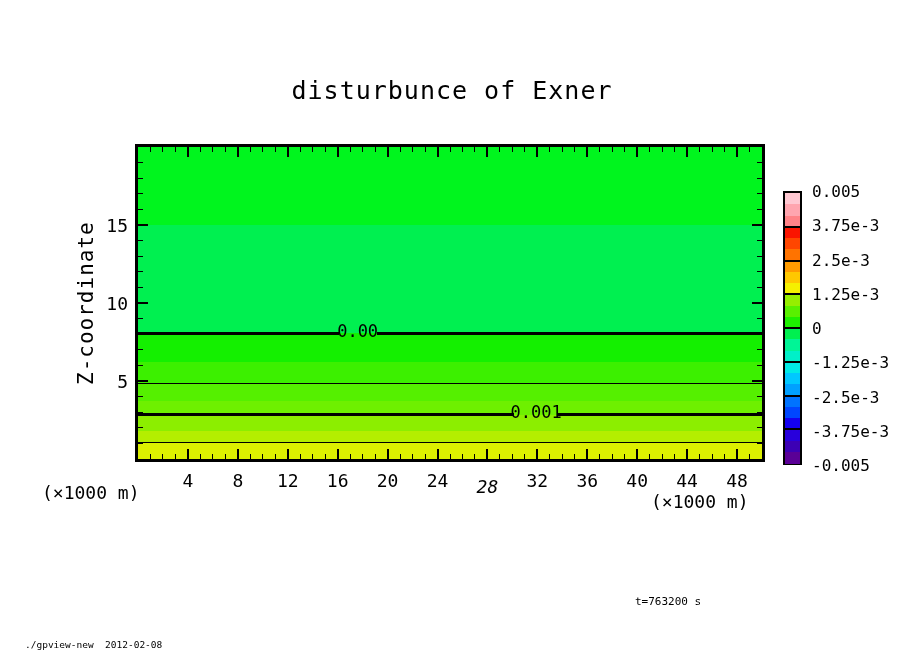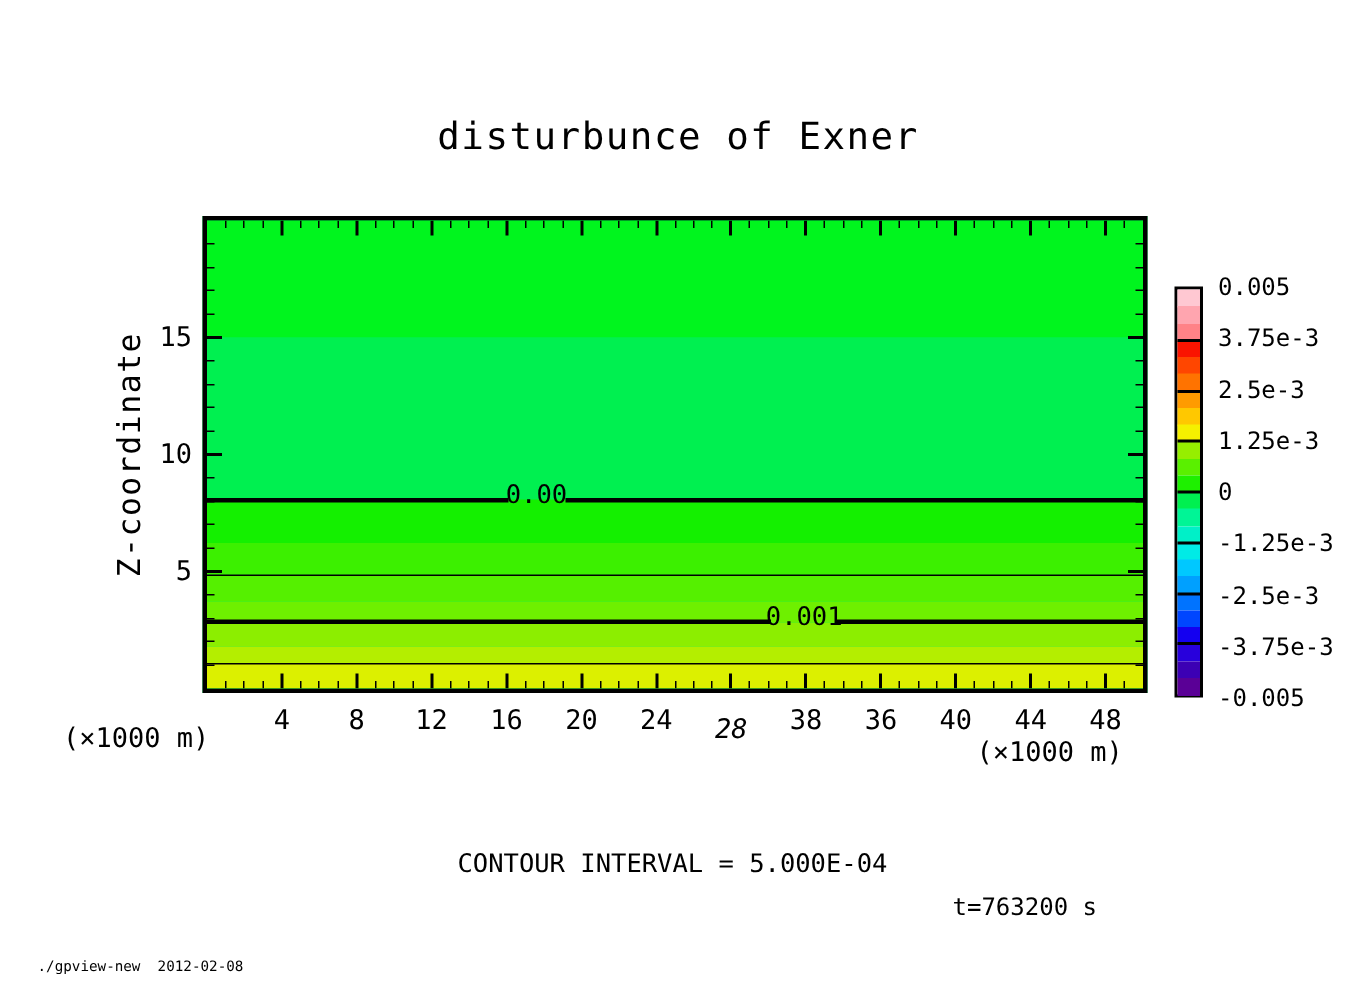--- a/index.html
+++ b/index.html
@@ -15,21 +15,21 @@
   .contour-label{position:absolute;font-size:17px;line-height:17px;transform:translate(-50%,-50%);}
   .tick{position:absolute;background:#000;}
   .xticklabel{position:absolute;font-size:18px;transform:translateX(-50%);}
   .yticklabel{position:absolute;font-size:18px;width:40px;text-align:right;transform:translateY(-50%);}
   .yaxis-label{left:72px;top:144px;height:318px;width:28px;display:flex;align-items:center;justify-content:center;
     writing-mode:vertical-rl;transform:rotate(180deg);font-size:21px;letter-spacing:1px;}
   .xaxis-label{left:135px;width:630px;top:518px;text-align:center;font-size:21px;letter-spacing:1px;}
   .unit-left{left:42px;top:482px;font-size:18px;}
   .unit-right{left:651px;top:491px;font-size:18px;}
   .contour-interval{left:305px;top:566px;font-size:17px;}
-  .time-note{left:635px;top:595px;font-size:16px;}
+  .time-note{left:635px;top:595px;font-size:11px;}
   .footer{top:639px;font-size:9.5px;white-space:pre;}
   .footer-left{left:25px;}
   .footer-right{left:562px;}
   .colorbar{left:783px;top:191px;width:19px;height:274px;border:2px solid #000;box-sizing:border-box;}
   .cb-seg{position:absolute;left:0;right:0;}
   .cb-div{position:absolute;left:0;right:0;height:2px;background:#000;}
   .cb-label{position:absolute;left:812px;font-size:16px;transform:translateY(-50%);}
 </style>
 </head>
 <body>
@@ -191,21 +191,20 @@
       <div class="tick" style="top: 46.3px; right: 0px; height: 1px; width: 5px;"></div>
       <div class="tick" style="top: 30.7px; left: 0px; height: 1px; width: 5px;"></div>
       <div class="tick" style="top: 30.7px; right: 0px; height: 1px; width: 5px;"></div>
       <div class="tick" style="top: 15.1px; left: 0px; height: 1px; width: 5px;"></div>
       <div class="tick" style="top: 15.1px; right: 0px; height: 1px; width: 5px;"></div>
     </div>
 
   <div class="abs unit-left">(×1000 m)</div>
   <div class="abs unit-right">(×1000 m)</div>
 
-  <div class="abs contour-interval">CONTOUR INTERVAL = 5.000E-04</div>
   <div class="abs time-note">t=763200 s</div>
 
   <div class="abs colorbar" id="colorbar">
       <div class="cb-seg" style="top: 0px; height: 11.75px; background: rgb(255, 200, 210);"></div>
       <div class="cb-seg" style="top: 11.25px; height: 11.75px; background: rgb(255, 165, 175);"></div>
       <div class="cb-seg" style="top: 22.5px; height: 11.75px; background: rgb(255, 130, 135);"></div>
       <div class="cb-seg" style="top: 33.75px; height: 11.75px; background: rgb(250, 20, 0);"></div>
       <div class="cb-seg" style="top: 45px; height: 11.75px; background: rgb(255, 70, 0);"></div>
       <div class="cb-seg" style="top: 56.25px; height: 11.75px; background: rgb(255, 115, 0);"></div>
       <div class="cb-seg" style="top: 67.5px; height: 11.75px; background: rgb(255, 155, 0);"></div>
@@ -236,21 +235,21 @@
     </div>
 
   <div class="abs footer footer-left">./gpview-new  2012-02-08</div>
 <div class="abs xticklabel" style="left: 187.92px; top: 470px;">4</div>
     <div class="abs xticklabel" style="left: 237.84px; top: 470px;">8</div>
     <div class="abs xticklabel" style="left: 287.76px; top: 470px;">12</div>
     <div class="abs xticklabel" style="left: 337.68px; top: 470px;">16</div>
     <div class="abs xticklabel" style="left: 387.6px; top: 470px;">20</div>
     <div class="abs xticklabel" style="left: 437.52px; top: 470px;">24</div>
     <div class="abs xticklabel" style="left: 487.44px; top: 476px; font-style: italic;">28</div>
-    <div class="abs xticklabel" style="left: 537.36px; top: 470px;">38</div>
+    <div class="abs xticklabel" style="left: 537.36px; top: 470px;">32</div>
     <div class="abs xticklabel" style="left: 587.28px; top: 470px;">36</div>
     <div class="abs xticklabel" style="left: 637.2px; top: 470px;">40</div>
     <div class="abs xticklabel" style="left: 687.12px; top: 470px;">44</div>
     <div class="abs xticklabel" style="left: 737.04px; top: 470px;">48</div>
     <div class="abs yticklabel" style="left: 88px; top: 381px;">5</div>
     <div class="abs yticklabel" style="left: 88px; top: 303px;">10</div>
     <div class="abs yticklabel" style="left: 88px; top: 225px;">15</div>
     <div class="cb-label" style="top: 191px;">0.005</div>
     <div class="cb-label" style="top: 225.25px;">3.75e-3</div>
     <div class="cb-label" style="top: 259.5px;">2.5e-3</div>

